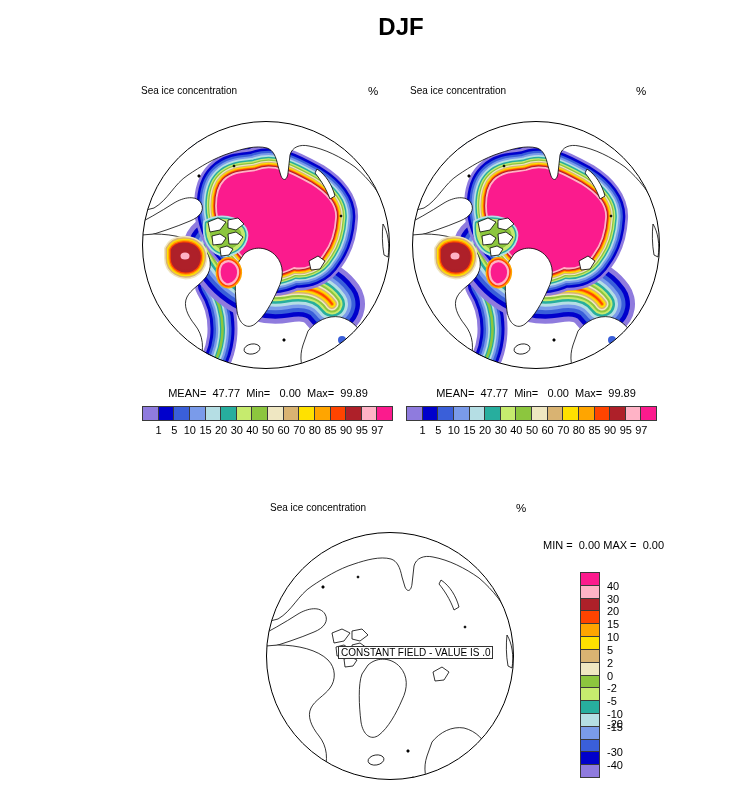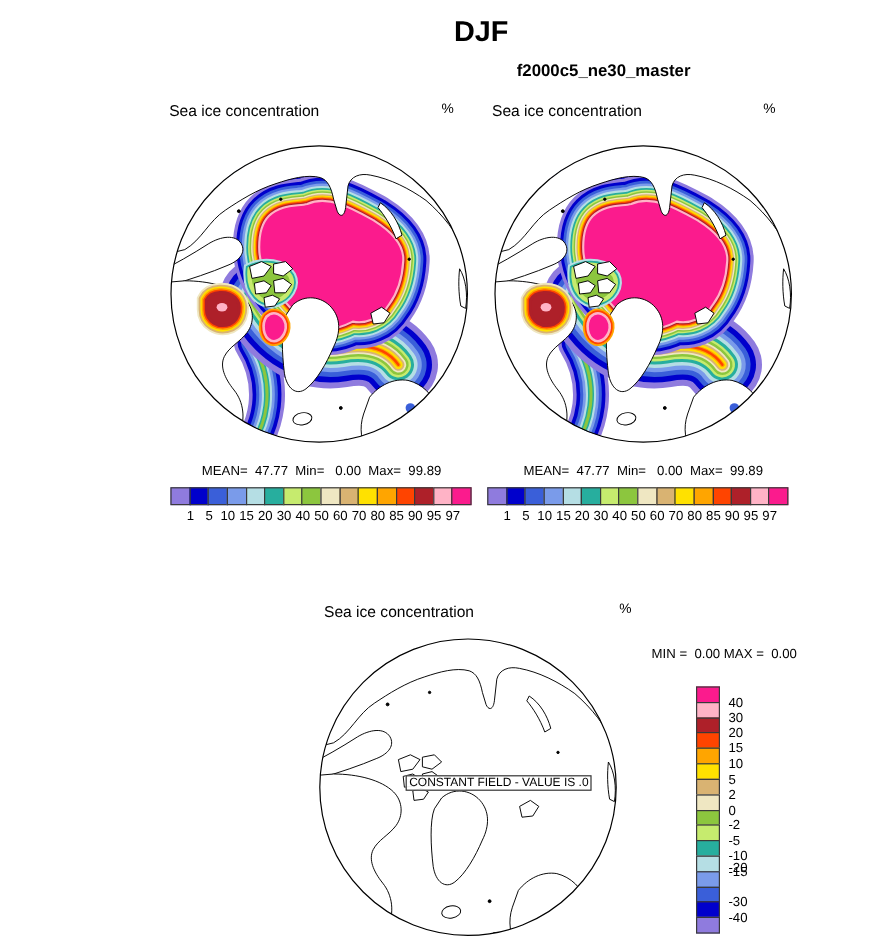--- a/index.html
+++ b/index.html
@@ -2,21 +2,21 @@
 <html><head>
 <meta charset="utf-8">
 <style>
   html,body{margin:0;padding:0;background:#fff;}
   #fig{position:relative;width:733px;height:788px;background:#fff;overflow:hidden;
        font-family:Liberation Sans, sans-serif;color:#000;margin-left:35px;}
   .abs{position:absolute;}
   .ctr{transform:translateX(-50%);}
   .title-main{top:13px;left:366px;font-size:24px;font-weight:bold;white-space:nowrap;}
   .ptitle{top:50px;font-size:14px;font-weight:bold;white-space:nowrap;}
-  .flabel{top:85px;font-size:13px;white-space:nowrap;}
+  .flabel{top:85px;font-size:10px;white-space:nowrap;}
   .units{top:85px;font-size:11.5px;}
   .stats{font-size:11px;white-space:pre;}
   .hbar{width:250px;height:15px;display:flex;top:406px;}
   .hbar .cell{flex:1;border:1px solid #3a3a3a;margin-left:-1px;}
   .tickrow{width:250px;height:13px;top:424px;font-size:11px;}
   .tickrow span{position:absolute;transform:translateX(-50%);top:0;}
   .difftitle{top:457px;left:364px;font-size:15px;font-weight:bold;white-space:nowrap;}
   #const-box{left:303px;top:646px;font-size:10px;line-height:11px;border:1px solid #333;
              padding:0 2px;background:rgba(255,255,255,.92);white-space:nowrap;}
   #vbar{left:545px;top:573px;width:20px;height:205px;display:flex;flex-direction:column;}
@@ -165,21 +165,20 @@
         <g clip-path="url(#mapclip)">
           <circle cx="130" cy="127" r="124" fill="#ffffff"></circle>
           <use href="#g-land"></use>
         </g>
         <circle cx="130" cy="127" r="123.5" fill="none" stroke="#000" stroke-width="1"></circle>
       </g>
     </defs>
   </svg>
 
   <div class="abs ctr title-main">DJF</div>
-  <div class="abs ctr ptitle" style="left:468px;">f2000c5_ne30_master</div>
 
   <div class="abs flabel" style="left:106px;">Sea ice concentration</div>
   <div class="abs units" style="left:333px;">%</div>
   <div class="abs flabel" style="left:375px;">Sea ice concentration</div>
   <div class="abs units" style="left:601px;">%</div>
 
   <svg class="abs" style="left:101px;top:118px;" width="260" height="254" viewBox="0 0 260 254">
     <use href="#g-icemap"></use>
   </svg>
   <svg class="abs" style="left:371px;top:118px;" width="260" height="254" viewBox="0 0 260 254">

